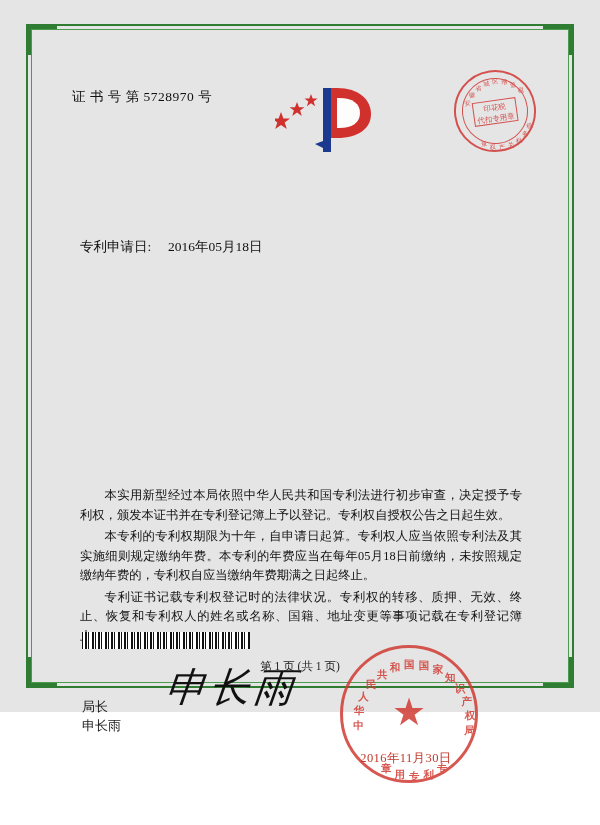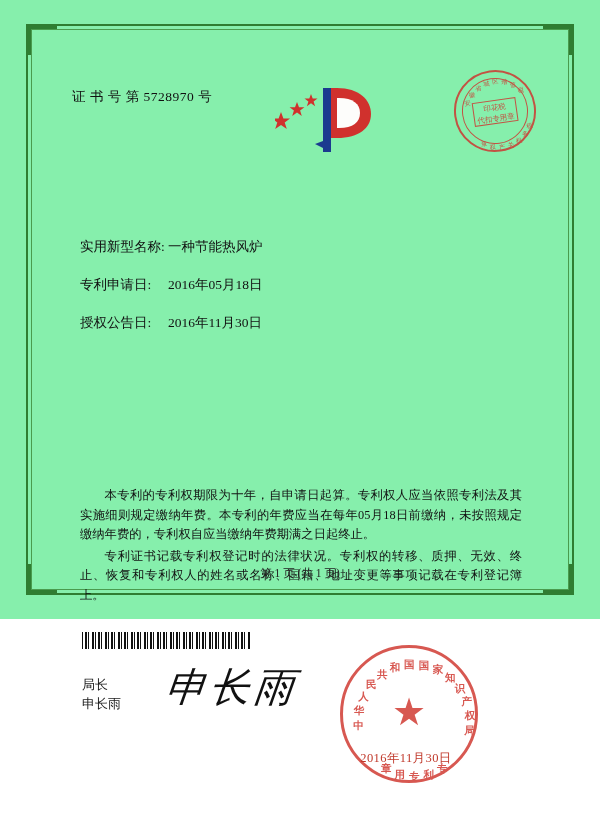--- a/index.html
+++ b/index.html
@@ -10,22 +10,22 @@
   body {
     width: 600px;
     height: 825px;
     font-family: "Liberation Serif", "DejaVu Serif", serif;
     color: #1a1a1a;
     overflow: hidden;
   }
   .page {
     position: relative;
     width: 600px;
-    height: 619px;
-    background: #86efac;
+    height: 712px;
+    background: #e5e5e5;
     box-sizing: border-box;
   }
   
   .border-outer {
     position: absolute;
     left: 26px;
     top: 24px;
     right: 26px;
     bottom: 24px;
     border: 2px solid #2f7d32;
@@ -191,21 +191,21 @@
         #111 0px, #111 1px, #fff 1px, #fff 3px,
         #111 3px, #111 5px, #fff 5px, #fff 6px,
         #111 6px, #111 7px, #fff 7px, #fff 10px,
         #111 10px, #111 12px, #fff 12px, #fff 13px);
   }
 
   
   .sig-label {
     position: absolute;
     left: 42px;
-    top: 637px;
+    top: 659px;
     font-size: 13px;
     line-height: 19px;
   }
   .signature {
     position: absolute;
     left: 126px;
     top: 622px;
     font-size: 40px;
     font-family: "Liberation Serif", "DejaVu Serif", serif;
     font-style: italic;
@@ -323,31 +323,26 @@
       </div>
       <div class="mid-box">
         <div>印花税</div>
         <div>代扣专用章</div>
       </div>
     </div>
 
 
     <div class="fields">
       <div class="field-row">
-        <span class="field-label">实用新型名称:</span><span class="field-value">一种节能热风炉</span>
-      </div>
-      <div class="field-row">
         <span class="field-label">专利申请日:</span><span class="field-value">2016年05月18日</span>
       </div>
-      <div class="field-row">
-        <span class="field-label">授权公告日:</span><span class="field-value">2016年11月30日</span>
-      </div>
     </div>
 
     <div class="body-text">
+      <p>本实用新型经过本局依照中华人民共和国专利法进行初步审查，决定授予专利权，颁发本证书并在专利登记簿上予以登记。专利权自授权公告之日起生效。</p>
       <p>本专利的专利权期限为十年，自申请日起算。专利权人应当依照专利法及其实施细则规定缴纳年费。本专利的年费应当在每年05月18日前缴纳，未按照规定缴纳年费的，专利权自应当缴纳年费期满之日起终止。</p>
       <p>专利证书记载专利权登记时的法律状况。专利权的转移、质押、无效、终止、恢复和专利权人的姓名或名称、国籍、地址变更等事项记载在专利登记簿上。</p>
     </div>
 
     <div class="barcode"></div>
 
     <div class="sig-label">
       <div>局长</div>
       <div>申长雨</div>
     </div>

